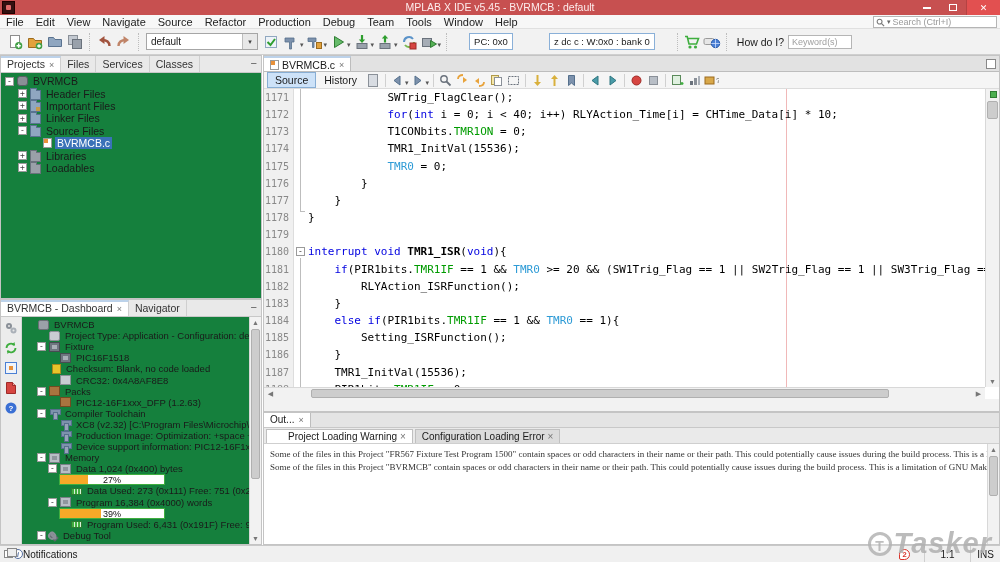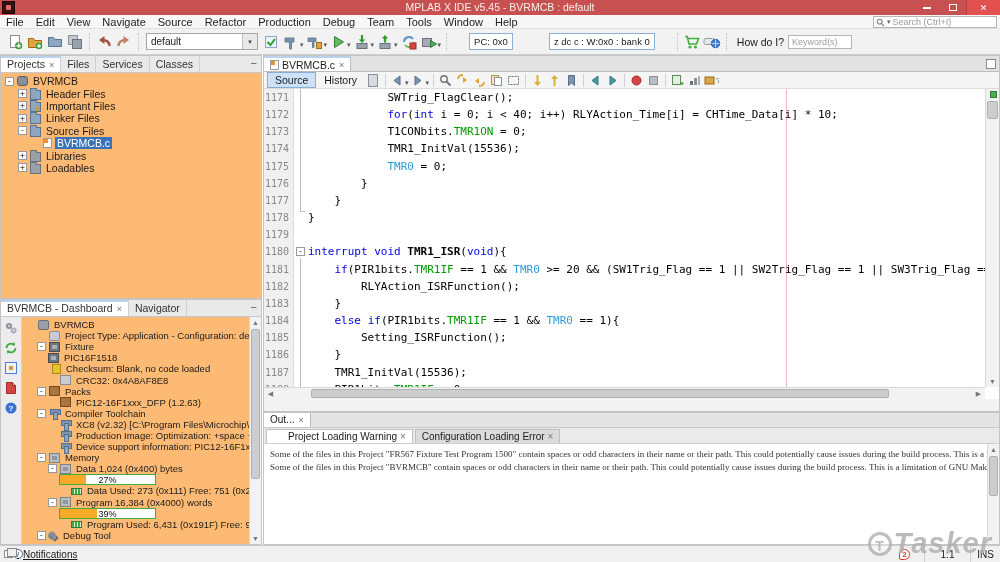--- a/index.html
+++ b/index.html
@@ -32,21 +32,21 @@
   .tbi { width:18px; height:18px; display:flex; align-items:center; justify-content:center; margin:0 1px; }
   .caret { font-size:7px; color:#555; margin:6px 1px 0 -1px; }
   .combo { width:112px; height:17px; background:#fff; border:1px solid #a6a6a6; display:flex; align-items:center; margin:0 3px; }
   .combo-val { flex:1; font-size:10px; padding-left:4px; }
   .combo-btn { width:15px; height:15px; background:#e8e8e8; border-left:1px solid #bdbdbd; font-size:7px; color:#444; display:flex; align-items:center; justify-content:center; }
   .memo-box { height:17px; background:#fff; border:1px solid #8ab0d8; font-size:9.5px; display:flex; align-items:center; padding:0 4px; margin:0 18px; white-space:nowrap; }
   .howdoi { font-size:10.5px; margin:0 4px 0 6px; white-space:nowrap; }
   .kw-input { width:64px; height:14px; border:1px solid #b5b5b5; background:#fff; font-size:9px; color:#a0a0a0; display:flex; align-items:center; padding-left:3px; }
 
   
-  .panel { position:absolute; border:1px solid #c4c4c4; background:#fdba74; }
+  .panel { position:absolute; border:1px solid #c4c4c4; background:#15803d; }
   .tabbar { height:17px; background:#e9e9e9; border-bottom:1px solid #c8c8c8; display:flex; align-items:stretch; font-size:10.5px; position:relative; }
   .tab { padding:2px 6px 0 6px; border-right:1px solid #cfcfcf; color:#333; white-space:nowrap; }
   .tab.active { background:#fff; border-top:2px solid #bcd2ea; padding-top:0; }
   .tab .tx { color:#777; font-size:9px; margin-left:4px; }
   .minbtn { position:absolute; right:4px; top:2px; color:#555; font-size:11px; line-height:11px; }
 
   
   .tree { position:absolute; left:0; right:0; top:17px; bottom:0; overflow:hidden; padding-top:2px; }
   .trow { display:flex; align-items:center; white-space:nowrap; }
   .p-tree .trow { height:12.4px; font-size:10.5px; }
@@ -76,21 +76,21 @@
   .ti-tool { background:transparent; }
   .ti-tool:before { content:""; position:absolute; left:1px; top:1px; width:9px; height:4px; background:#7d92ad; border:1px solid #55708c; }
   .ti-tool:after { content:""; position:absolute; left:4px; top:4px; width:3px; height:6px; background:#95a4b8; border:1px solid #55708c; }
   .ti-mem { background:#b8bec6; border:1px solid #7a8088; }
   .ti-mem:before { content:""; position:absolute; left:2px; top:2px; right:2px; bottom:2px; background:#8f969e; }
   .ti-mini { background:repeating-linear-gradient(90deg,#3fae3f 0 2px,#d8f0d8 2px 3px); border:1px solid #2e7d32; height:7px; margin-top:1px; }
   .ti-wrench { background:#8a9098; border:1px solid #5a6068; transform:rotate(45deg); width:9px; height:5px; margin-top:2px; }
   .ti-wrench:before { content:""; position:absolute; left:-2px; top:-2px; width:4px; height:4px; border:2px solid #8a9098; border-radius:50%; background:transparent; }
 
   
-  .gauge { width:97px; height:11px; border:1px solid #3fae3f; background:#fff; position:relative; }
+  .gauge { width:106px; height:11px; border:1px solid #3fae3f; background:#fff; position:relative; }
   .gauge .fill { position:absolute; left:0; top:0; bottom:0; background:#f7a928; }
   .gauge .glabel { position:absolute; left:0; right:0; top:0; text-align:center; font-size:9px; line-height:10px; color:#111; }
 
   
   .side-strip { position:absolute; left:0; top:17px; bottom:0; width:21px; background:#ececec; border-right:1px solid #d6d6d6; display:flex; flex-direction:column; align-items:center; padding-top:3px; }
   .side-strip .tbi { margin-bottom:4px; width:16px; height:16px; }
   .d-tree { left:21px; right:12px; }
 
   
   .vscroll { position:absolute; right:0; top:17px; bottom:0; width:12px; background:#f2f2f2; border-left:1px solid #d8d8d8; }
@@ -136,21 +136,21 @@
   .out-wintab { background:#fff; border-right:1px solid #bdbdbd; padding:1px 6px; }
   .out-tabs { height:16px; background:#eaeaea; border-bottom:1px solid #cfcfcf; display:flex; font-size:10px; padding-left:2px; align-items:flex-end; }
   .out-tab { padding:1px 6px; border:1px solid #c0c0c0; border-bottom:none; background:#dcdcdc; margin-right:2px; white-space:nowrap; }
   .out-tab.active { background:#fff;padding-left:21px; }
   .out-content { position:absolute; left:0; right:12px; top:31px; bottom:0; padding:4px 0 0 6px; overflow:hidden; }
   .out-line { font-size:9px; line-height:13px; color:#333; white-space:nowrap; font-family:"Liberation Serif",serif; }
   .out-vscroll { position:absolute; right:0; top:31px; bottom:0; width:12px; background:#f2f2f2; border-left:1px solid #d8d8d8; }
 
   
   .statusbar { position:absolute; left:0; top:545px; width:1000px; height:17px; background:#f0f0f0; border-top:1px solid #c8c8c8; display:flex; align-items:center; font-size:10px; }
-  .st-left { display:flex; align-items:center; padding-left:4px;text-decoration:underline; }
+  .st-left { display:flex; align-items:center; padding-left:4px; }
   .win-ico { width:9px; height:8px; border:1px solid #888; position:relative; background:#fff; }
   .win-ico:before { content:""; position:absolute; left:2px; top:-3px; width:8px; height:7px; border:1px solid #888; background:#eee; }
   .info-ico { width:10px; height:10px; border:1px solid #556fa0; border-radius:50%; color:#556fa0; font-size:7px; line-height:9px; text-align:center; font-style:italic; font-weight:bold; background:#fff; }
   .st-right { margin-left:auto; display:flex; align-items:center; height:100%; }
   .badge { width:11px; height:11px; border:1.5px solid #d9342b; border-radius:50% 50% 50% 2px; color:#d9342b; font-size:7.5px; font-weight:bold; text-align:center; line-height:9px; background:#fff; margin-right:14px; }
   .st-cell { border-left:1px solid #cfcfcf; height:100%; display:flex; align-items:center; justify-content:center; }
   .cell-caret { width:46px; } .cell-mode { width:30px; }
 
   
   .watermark { position:absolute; right:8px; bottom:2px; display:flex; align-items:center; z-index:60; opacity:.85; }
@@ -432,21 +432,21 @@
       <div class="trow" style="padding-left: 15px;">
         <span class="exp none"></span>
         <span class="ti ti-config"></span>
         <span class="tlabel">Project Type: Application - Configuration: default</span>
       </div>
       <div class="trow" style="padding-left: 15px;">
         <span class="exp">-</span>
         <span class="ti ti-chip-dark"></span>
         <span class="tlabel">Fixture</span>
       </div>
-      <div class="trow" style="padding-left: 14px;">
+      <div class="trow" style="padding-left: 26px;">
         <span class="exp none"></span>
         <span class="ti ti-chip-dark"></span>
         <span class="tlabel">PIC16F1518</span>
       </div>
       <div class="trow" style="padding-left: 18px;">
         <span class="exp none"></span>
         <span class="ti ti-checksum"></span>
         <span class="tlabel">Checksum: Blank, no code loaded</span>
       </div>
       <div class="trow" style="padding-left: 26px;">

